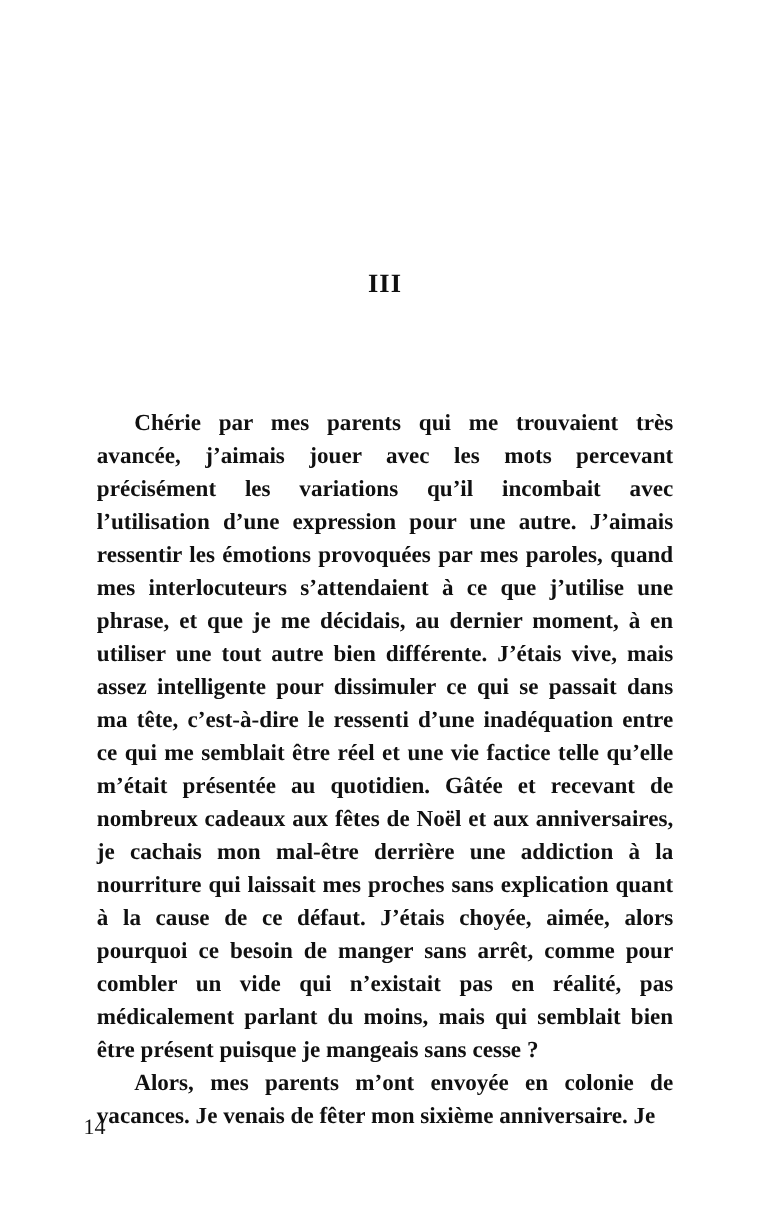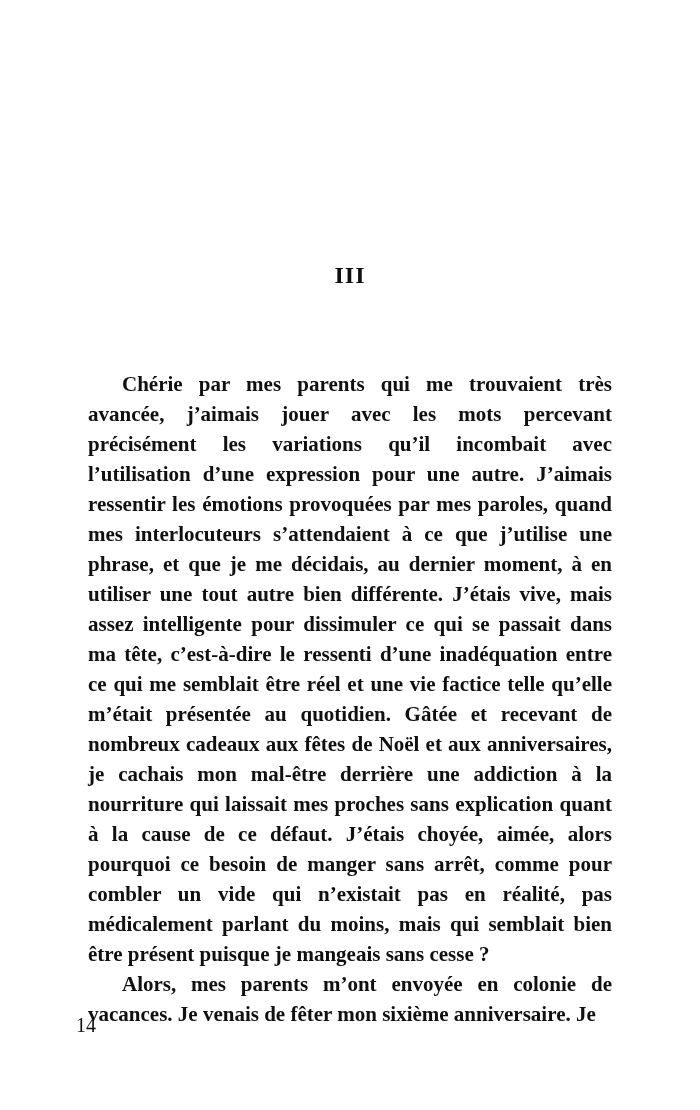--- a/index.html
+++ b/index.html
@@ -11,21 +11,21 @@
     position: relative;
     width: 700px;
     height: 1110px;
     background: #ffffff;
     font-family: "Liberation Serif", "DejaVu Serif", serif;
     color: #101010;
     overflow: hidden;
   }
   .chapter-heading {
     position: absolute;
-    top: 262px;
+    top: 245px;
     left: 0;
     width: 100%;
     text-align: center;
     font-size: 24px;
     font-weight: bold;
     letter-spacing: 1px;
   }
   .text-block {
     position: absolute;
     top: 369px;

